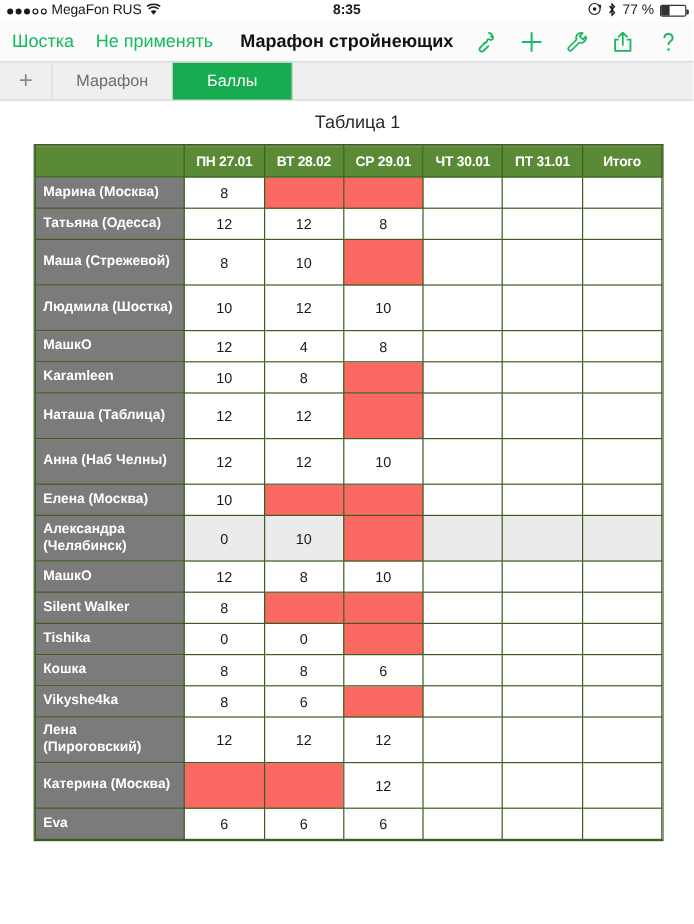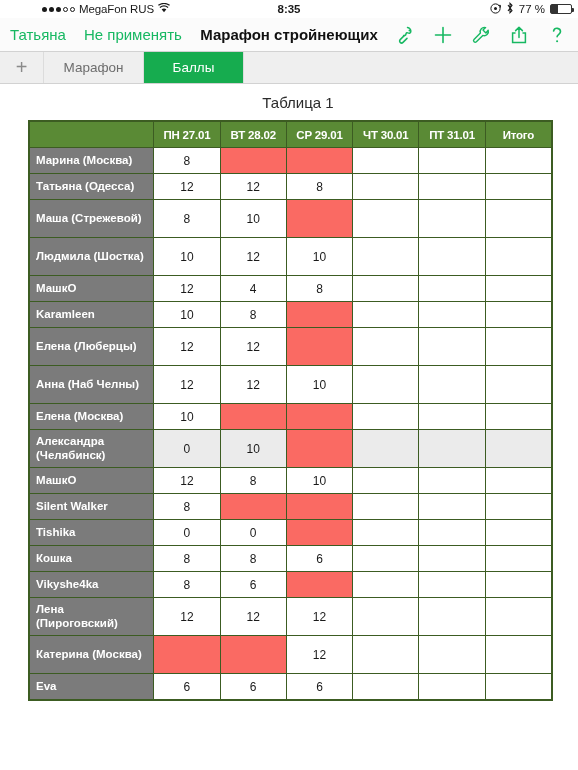--- a/index.html
+++ b/index.html
@@ -14,21 +14,21 @@
   .statusbar {
     height: 18px;
     background: #ffffff;
     display: flex;
     align-items: center;
     padding: 0 6px;
     font-size: 11px;
     color: #1a1a1a;
     position: relative;
   }
-  .sb-left { display: flex; align-items: center; gap: 4px; margin-left: 36px; }
+  .sb-left { display: flex; align-items: center; gap: 4px; }
   .dots { display: flex; align-items: center; gap: 2px; }
   .dot { width: 5px; height: 5px; border-radius: 50%; background: #1a1a1a; }
   .dot.hollow { background: #ffffff; border: 1px solid #1a1a1a; width: 5px; height: 5px; }
   .carrier { font-size: 11.5px; letter-spacing: -0.1px; }
   .wifi { display: inline-block; }
   .sb-center {
     position: absolute; left: 0; right: 0; text-align: center;
     font-size: 11.5px; font-weight: bold; pointer-events: none;
   }
   .sb-right {
@@ -202,21 +202,21 @@
       </svg>
     </span>
     <span>77 %</span>
     <span class="batt">
         <i style="width: 33%;"></i>
       </span>
   </div>
 </div>
 
 <div class="navbar">
-  <span class="nav-link">Татьяна</span>
+  <span class="nav-link">Шостка</span>
   <span class="nav-link">Не применять</span>
   <div class="nav-title">Марафон стройнеющих</div>
   <div class="nav-icons">
     <span>
       <svg width="22" height="22" viewBox="0 0 22 22">
         <path d="M13.5 3.5 c2 0.4 3.6 2.2 3.3 4.2 -0.2 1.4 -1.6 2 -2.6 1.3 -1-0.7 -2.1-0.3 -2.2 0.9 -0.1 1.3 -1.3 2 -2.4 1.6" stroke="#17b862" stroke-width="1.5" fill="none" stroke-linecap="round"></path>
         <path d="M10.2 11.6 L6.2 15.6 c-0.8 0.8 -0.8 2 0 2.8 0.8 0.8 2 0.8 2.8 0 L13 14.4" stroke="#17b862" stroke-width="1.5" fill="none" stroke-linecap="round"></path>
         <circle cx="15.5" cy="6.4" r="1" fill="#17b862"></circle>
       </svg>
     </span>
@@ -324,21 +324,21 @@
           <tr>
             <td class="rowname">Karamleen</td>
             <td class="cell">10</td>
             <td class="cell">8</td>
             <td class="cell red"></td>
             <td class="cell"></td>
             <td class="cell"></td>
             <td class="cell"></td>
           </tr>
           <tr class="r-tall">
-            <td class="rowname">Елена (Люберцы)</td>
+            <td class="rowname">Наташа (Таблица)</td>
             <td class="cell">12</td>
             <td class="cell">12</td>
             <td class="cell red"></td>
             <td class="cell"></td>
             <td class="cell"></td>
             <td class="cell"></td>
           </tr>
           <tr class="r-tall">
             <td class="rowname">Анна (Наб Челны)</td>
             <td class="cell">12</td>

